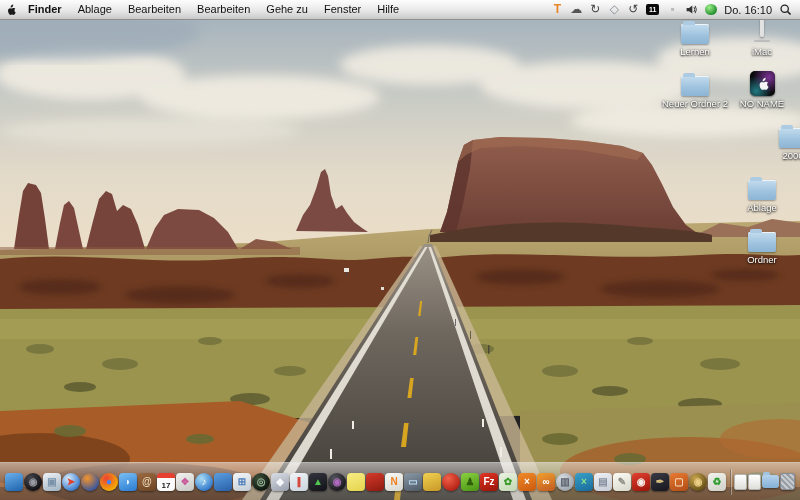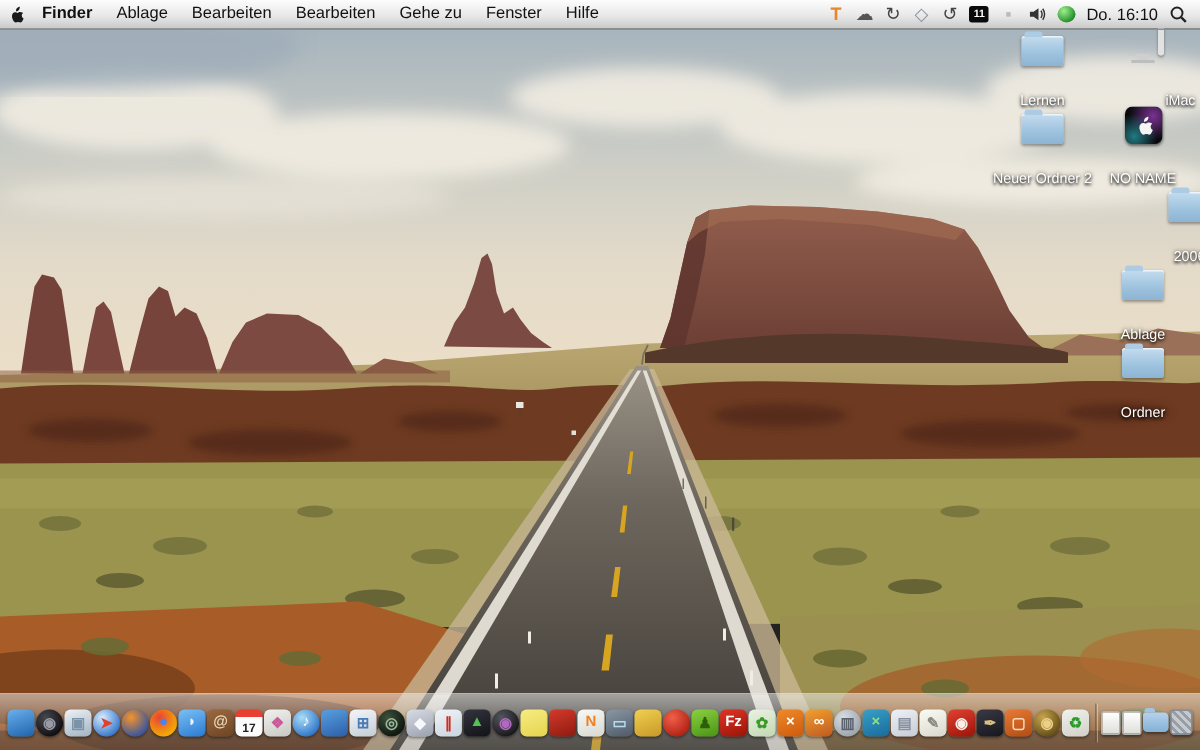--- a/index.html
+++ b/index.html
@@ -22,21 +22,21 @@
   .statusicon.greenball{width:11px;height:11px;border-radius:50%;
     background:radial-gradient(circle at 35% 30%,#9ef08a,#1e8a2a 75%);}
   #clock{font-size:11px;color:#111;white-space:nowrap;}
   #spotlight{display:inline-flex;align-items:center;}
   
   #wallpaper{position:absolute;top:19px;left:0;width:800px;height:481px;z-index:0;}
   #wallpaper svg{display:block;}
   
   .desktop-icon{position:absolute;width:70px;text-align:center;z-index:2;cursor:default;}
   .desktop-icon .ic{height:28px;display:flex;align-items:flex-end;justify-content:center;}
-  .desktop-icon .lbl{display:block;margin-top:18px;font-size:9.5px;line-height:11px;
+  .desktop-icon .lbl{display:block;margin-top:2px;font-size:9.5px;line-height:11px;
     color:#fff;text-shadow:0 1px 2px rgba(0,0,0,.9),0 0 3px rgba(0,0,0,.7);white-space:nowrap;}
   .folder-glyph{position:relative;width:28px;height:20px;border-radius:2px;
     background:linear-gradient(180deg,#c4dcee,#9dc2de 60%,#8db4d4);
     box-shadow:inset 0 1px 0 rgba(255,255,255,.7),0 1px 2px rgba(0,0,0,.35);}
   .folder-glyph::before{content:"";position:absolute;top:-3px;left:2px;width:12px;height:4px;
     border-radius:2px 2px 0 0;background:#aecbe4;}
   .imac-glyph{width:27px;height:26px;position:relative;}
   .imac-screen{width:25px;height:16px;margin:0 auto;border:2px solid #e2e2e2;border-radius:2px;
     background:radial-gradient(circle at 55% 40%,#b57ac8,#5a3c86 60%,#241840);
     box-shadow:0 1px 2px rgba(0,0,0,.4);}
@@ -257,21 +257,21 @@
           <span class="folder-glyph"></span>
         </div>
         <span class="lbl">Lernen</span>
       </div>
       <div class="desktop-icon" style="left: 660px; top: 68px;">
         <div class="ic">
           <span class="folder-glyph"></span>
         </div>
         <span class="lbl">Neuer Ordner 2</span>
       </div>
-      <div class="desktop-icon" style="left: 727px; top: 16px; text-align: right;">
+      <div class="desktop-icon" style="left: 727px; top: 16px;">
         <div class="ic">
           <span class="imac-glyph"><span class="imac-screen"></span><span class="imac-stand" style="display:block"></span><span class="imac-base" style="display:block"></span></span>
         </div>
         <span class="lbl">iMac</span>
       </div>
       <div class="desktop-icon" style="left: 727px; top: 68px;">
         <div class="ic">
           <span class="noname-glyph">
             <svg width="15" height="17" viewBox="0 0 16 16">
               <path fill="#f4f4f4" d="M8.9,3.1c0.9-1.1,2.4-1.2,2.4-1.2s0.2,1.5-0.7,2.6C9.7,5.6,8.2,5.6,8.2,5.6S8,4.2,8.9,3.1z M11.6,6.1c1.3,0,2.4,0.8,2.4,0.8s-1.1,0.7-1.1,2.2c0,1.7,1.5,2.3,1.5,2.3s-1,3.3-2.5,3.3c-0.7,0-1.2-0.4-2-0.4s-1.3,0.4-2,0.4c-1.4,0-3-3-3-5.1c0-2.1,1.3-3.2,2.6-3.2c0.8,0,1.5,0.5,2,0.5C10,6.6,10.8,6.1,11.6,6.1z"></path>

